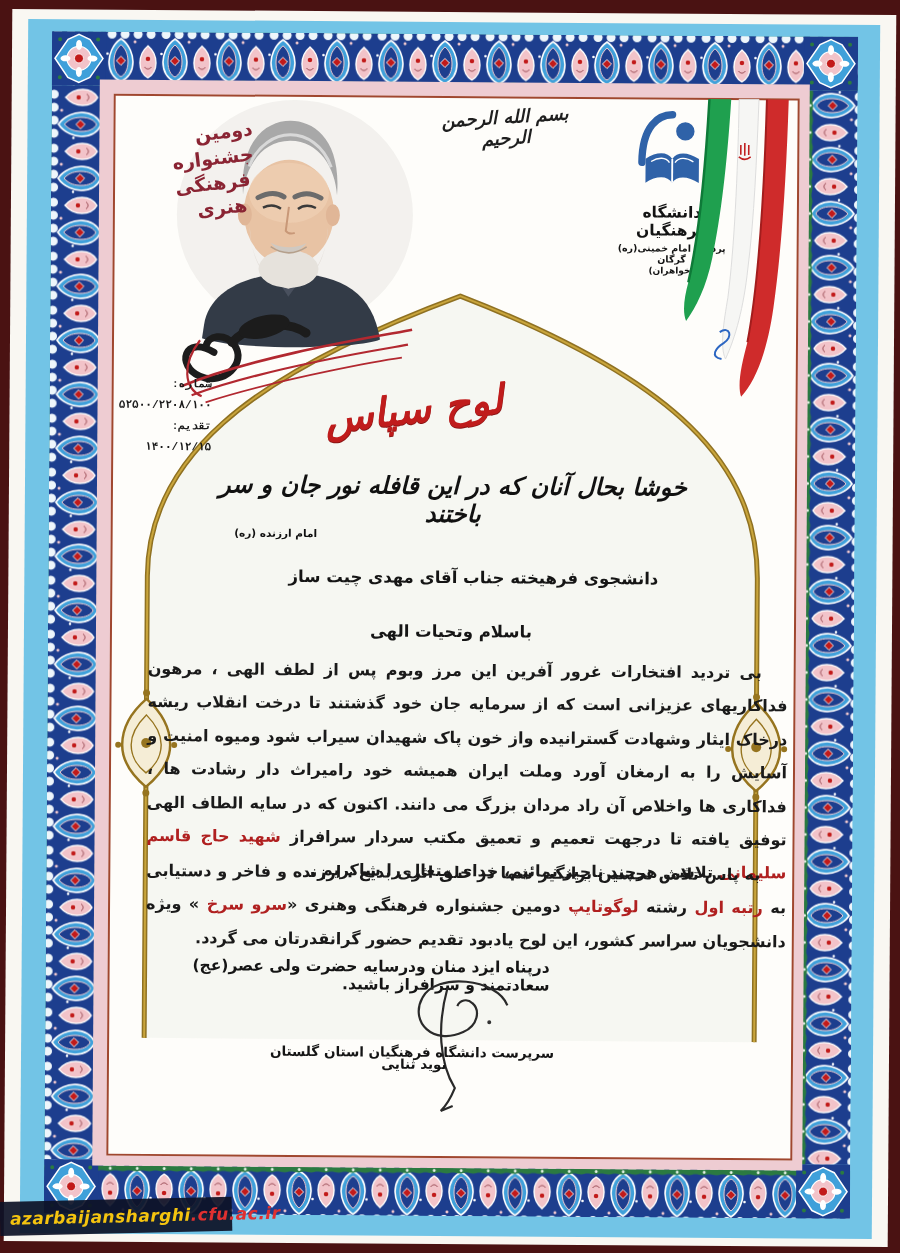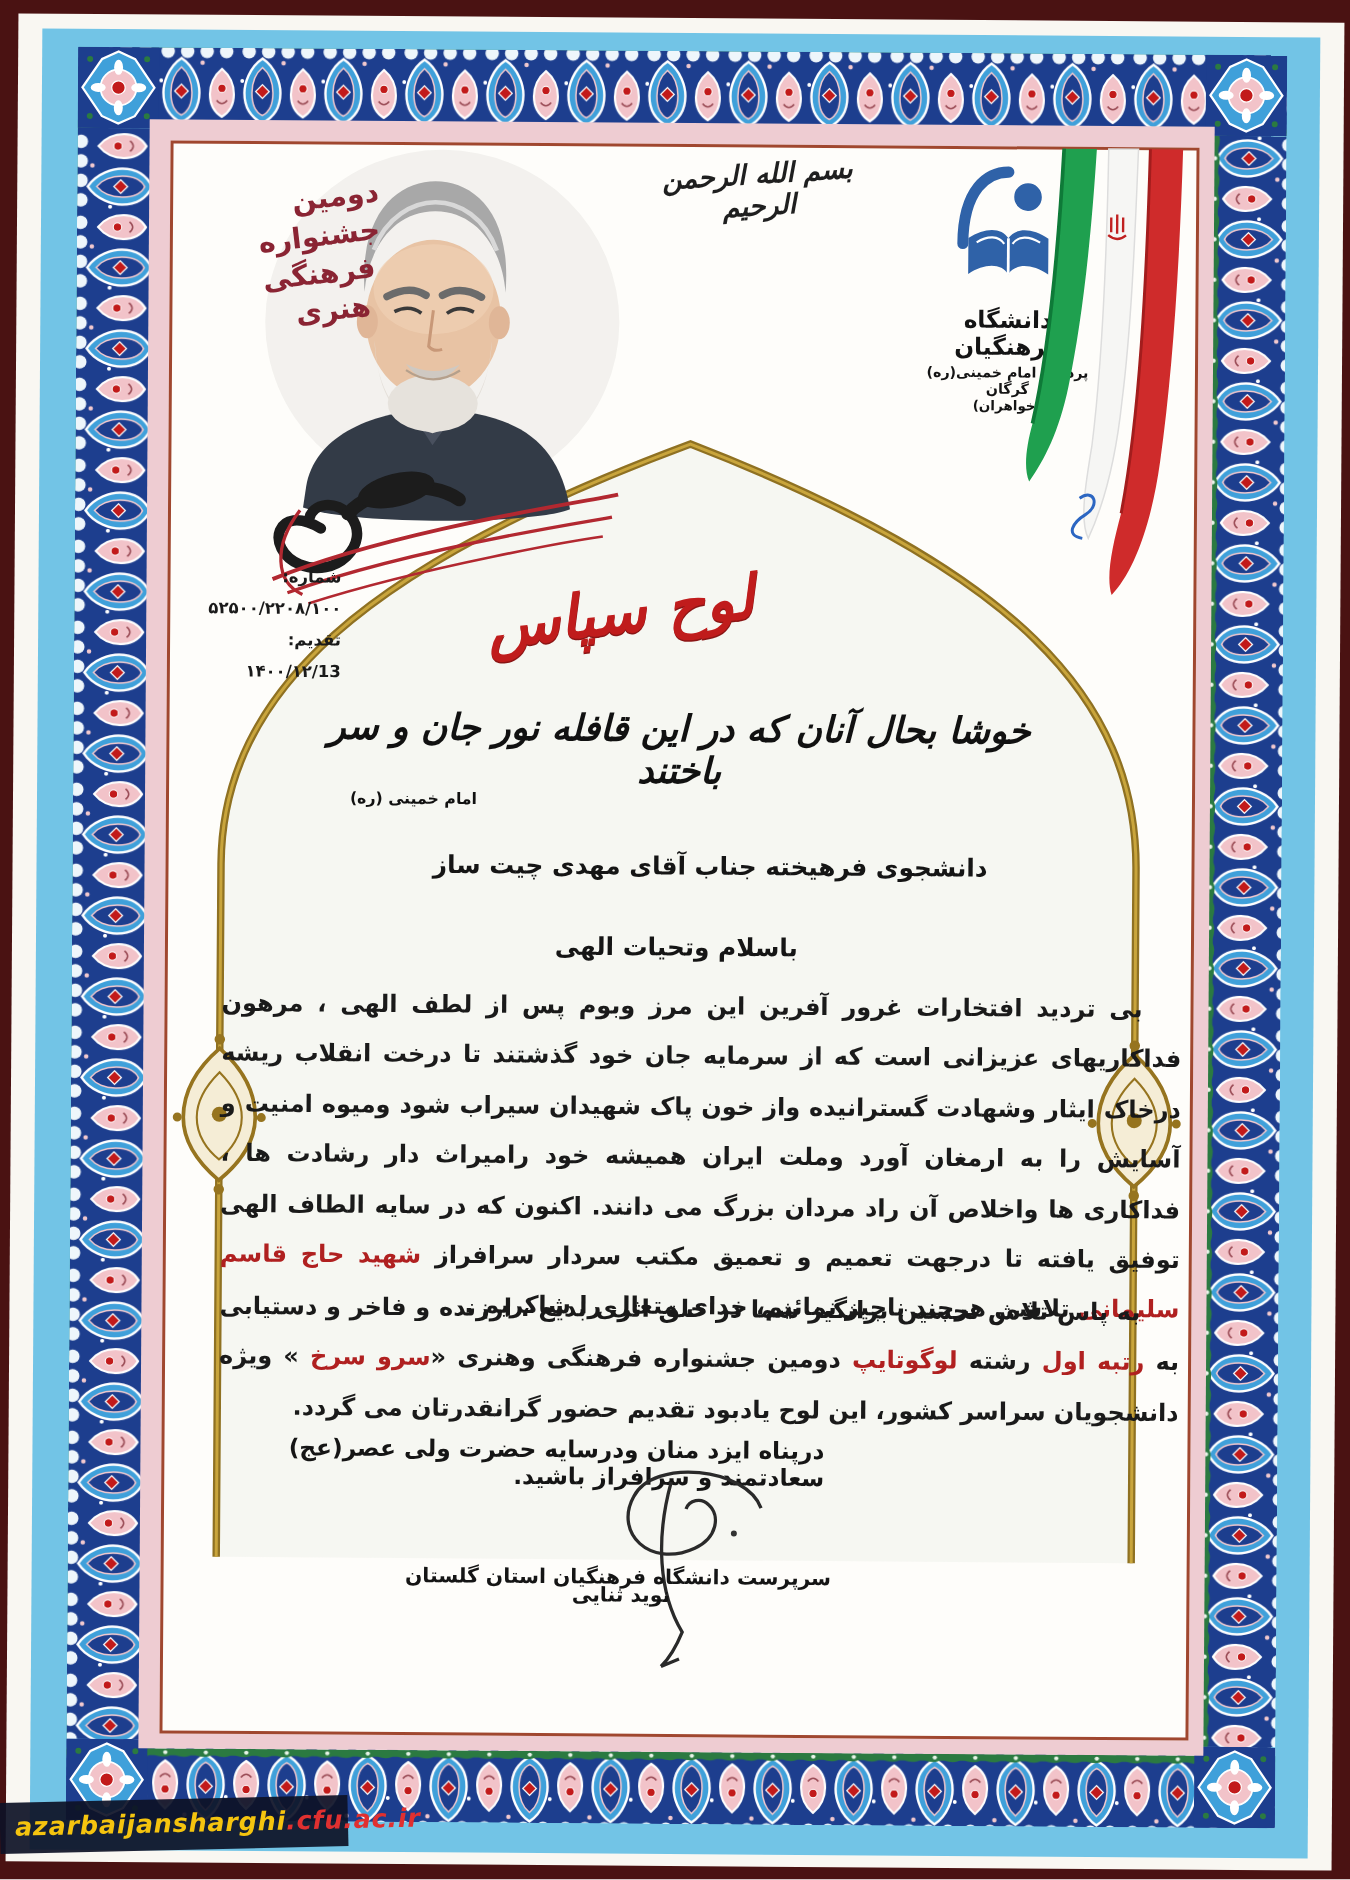--- a/index.html
+++ b/index.html
@@ -192,35 +192,35 @@
         <path d="M58,0 L78,0 C76,60 74,120 68,170 C64,210 56,240 46,262 C40,250 44,225 48,200 C54,150 57,80 58,0 Z" fill="#f6f6f4" stroke="#dddddd" stroke-width="1"></path>
         <g stroke="#c02020" stroke-width="1.6" fill="none">
           <path d="M60,46 L60,56 M64,44 L64,57 M68,46 L68,56"></path>
           <path d="M58,58 Q64,63 70,58"></path>
         </g>
         <path d="M40,235 C50,228 54,240 44,246 C36,251 30,260 42,262" stroke="#2c66c2" stroke-width="2" fill="none"></path>
         <path d="M86,0 L108,0 C106,80 102,150 94,210 C88,255 76,285 62,300 C58,288 62,268 68,245 C80,180 84,90 86,0 Z" fill="#cf2b2b"></path>
         <path d="M86,0 C84,90 80,180 68,245" stroke="#a31d1d" stroke-width="2" fill="none"></path>
       </svg>
 
-      <div class="abs fa rtl meta" style="left:18px;top:278px;width:96px;">
+      <div class="abs fa rtl meta" style="left:2px;top:278px;width:96px;font-family:Liberation Mono, monospace;">
         <div>
           <span>شماره:</span>
           <span>۵۲۵۰۰/۲۲۰۸/۱۰۰</span>
         </div>
         <div>
           <span>تقدیم:</span>
-          <span>۱۴۰۰/۱۲/13</span>
+          <span>۱۴۰۰/۱۲/۱۵</span>
         </div>
       </div>
 
       <div class="abs fa rtl cert-title" style="left:205px;top:288px;width:190px;">لوح سپاس</div>
 
       <div class="abs fa rtl quote" style="left:90px;top:374px;width:500px;">خوشا بحال آنان که در این قافله نور جان و سر باختند</div>
-      <div class="abs fa rtl attrib" style="left:108px;top:430px;width:110px;">امام خمینی (ره)</div>
+      <div class="abs fa rtl attrib" style="left:108px;top:430px;width:110px;">امام ارزنده (ره)</div>
 
       <div class="abs fa rtl addressee" style="left:170px;top:470px;width:376px;">دانشجوی فرهیخته جناب آقای مهدی چیت ساز</div>
       <div class="abs fa rtl salutation" style="left:130px;top:524px;width:290px;">باسلام وتحیات الهی</div>
 
       <div class="abs fa rtl para" style="left:36px;top:556px;width:640px;"><span>بی تردید افتخارات غرور آفرین این مرز وبوم پس از لطف الهی ، مرهون فداکاریهای عزیزانی است که از سرمایه جان خود گذشتند تا درخت انقلاب ریشه درخاک ایثار وشهادت گسترانیده واز خون پاک شهیدان سیراب شود ومیوه امنیت و آسایش را به ارمغان آورد وملت ایران همیشه خود رامیراث دار رشادت ها ، فداکاری ها واخلاص آن راد مردان بزرگ می دانند. اکنون که در سایه الطاف الهی توفیق یافته تا درجهت تعمیم و تعمیق مکتب سردار سرافراز </span><span class="hl-red">شهید حاج قاسم سلیمانی</span><span> تلاشی هرچند ناچیز نمائیم، خدای متعال را شاکریم .</span></div>
       <div class="abs fa rtl para" style="left:36px;top:758px;width:640px;"><span>به پاس تلاش تحسین برانگیز شما در خلق اثری بدیع ، ارزنده و فاخر و دستیابی به </span><span class="hl-red">رتبه اول</span><span> رشته </span><span class="hl-red">لوگوتایپ</span><span> دومین جشنواره فرهنگی وهنری «</span><span class="hl-red">سرو سرخ</span><span> » ویژه دانشجویان سراسر کشور، این لوح یادبود تقدیم حضور گرانقدرتان می گردد.</span></div>
 
       <div class="abs fa rtl closing" style="left:50px;top:860px;width:390px;">درپناه ایزد منان ودرسایه حضرت ولی عصر(عج) سعادتمند و سرافراز باشید.</div>
 
       <svg class="abs" style="left:268px;top:872px;" width="160" height="150" viewBox="0 0 160 150">

